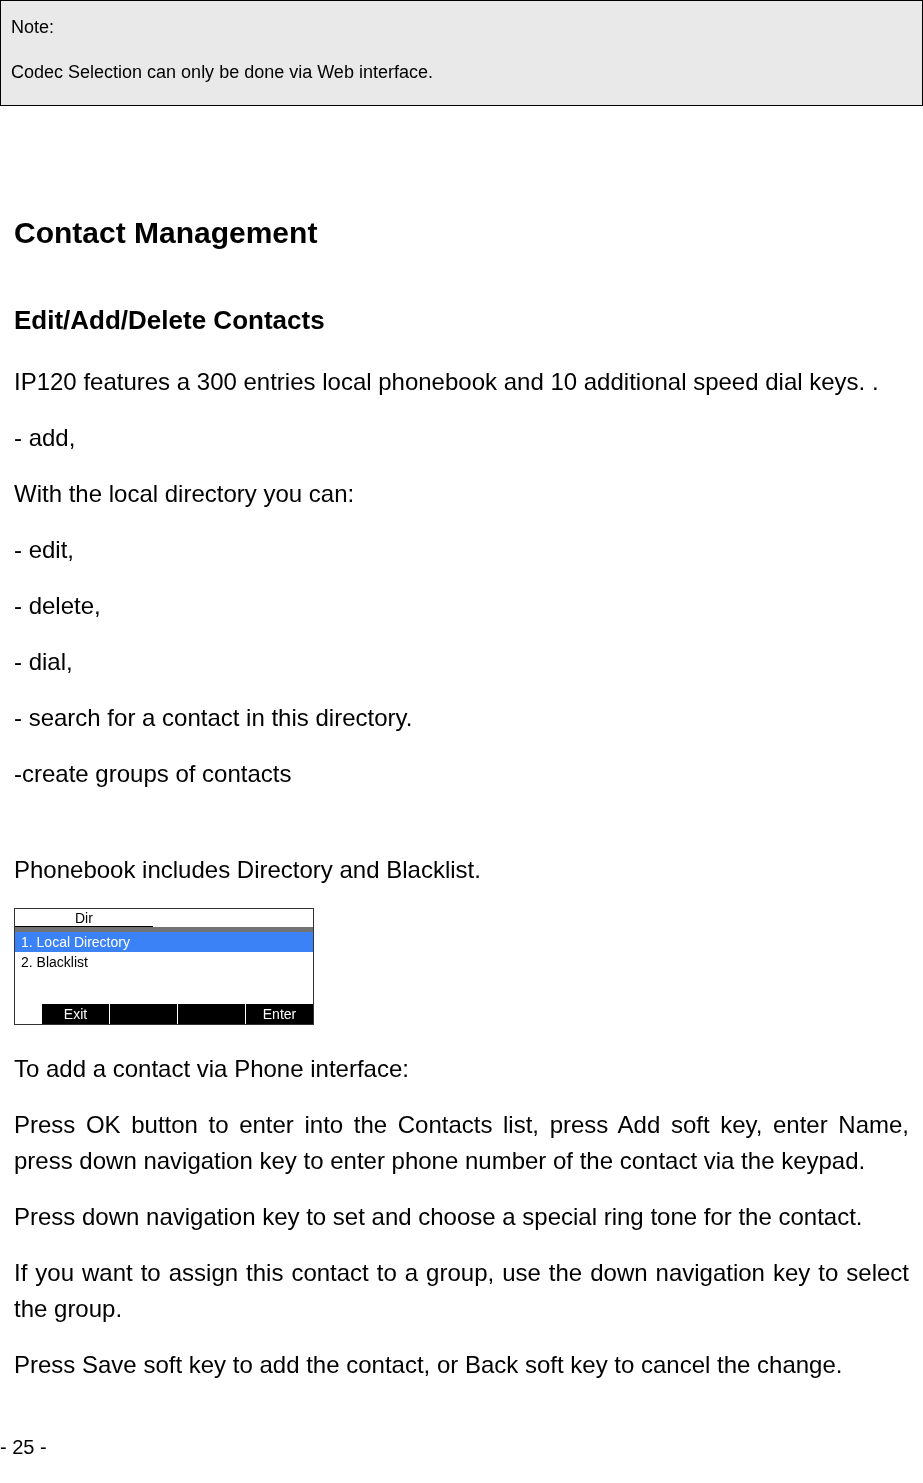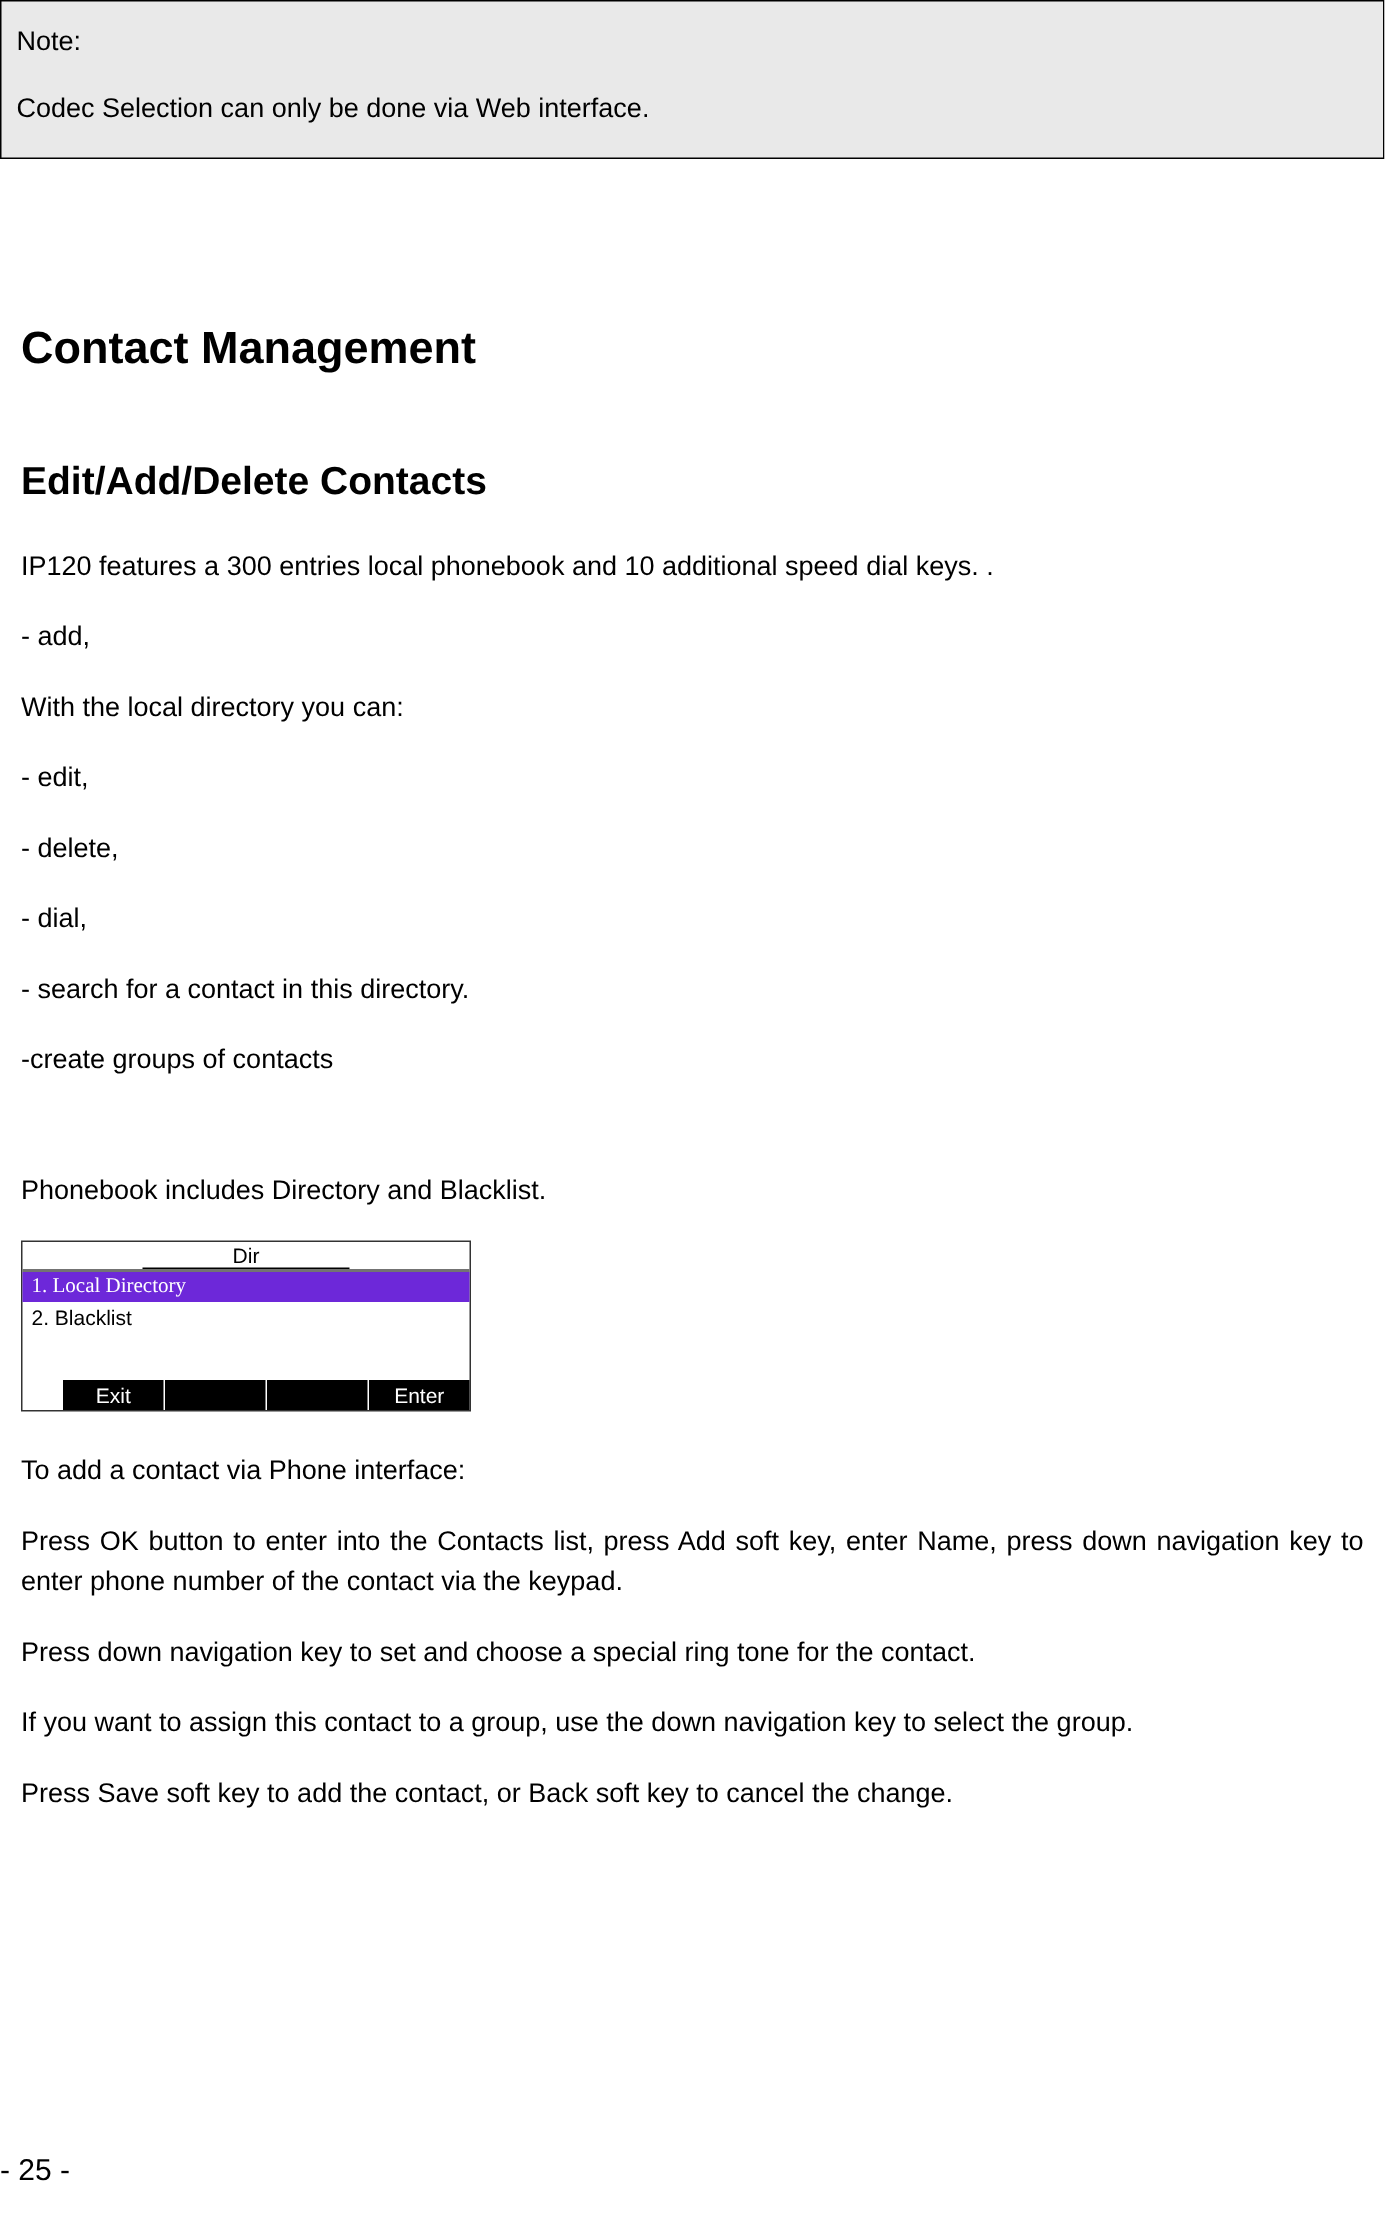--- a/index.html
+++ b/index.html
@@ -37,54 +37,52 @@
       font-weight: bold;
       margin-top: 110px;
       margin-bottom: 55px;
     }
     h2 {
       font-size: 26px;
       font-weight: bold;
       margin-bottom: 28px;
     }
     .para {
-      font-size: 18px;
+      font-size: 24px;
       line-height: 1.5;
       margin-bottom: 20px;
     }
     .para-extra-space {
       margin-bottom: 60px;
     }
     .phone-screen {
       border: 1px solid #333;
       width: 300px;
       margin-bottom: 26px;
       font-family: Arial, sans-serif;
       font-size: 14px;
     }
     .phone-header {
-      text-align: center;
       padding: 1px 0 0 0;
       font-size: 14px;
-      border-bottom: 2px solid #737373;
+      border-bottom: 5px solid #737373;
       position: relative;
     }
     .phone-header span {
       display: inline-block;
       border-bottom: 1px solid #000;
       padding: 0 60px 0 60px;
     }
     .phone-row {
       padding: 2px 6px;
       font-size: 14px;
     }
     .phone-row.selected {
-      background: #6d28d9;
+      background: #3b82f6;
       color: #fff;
-      font-family: Liberation Serif, serif;
     }
     .phone-blank {
       min-height: 32px;
     }
     .phone-softkeys {
       display: flex;
       background: #000;
       color: #fff;
       margin-left: 27px;
     }

